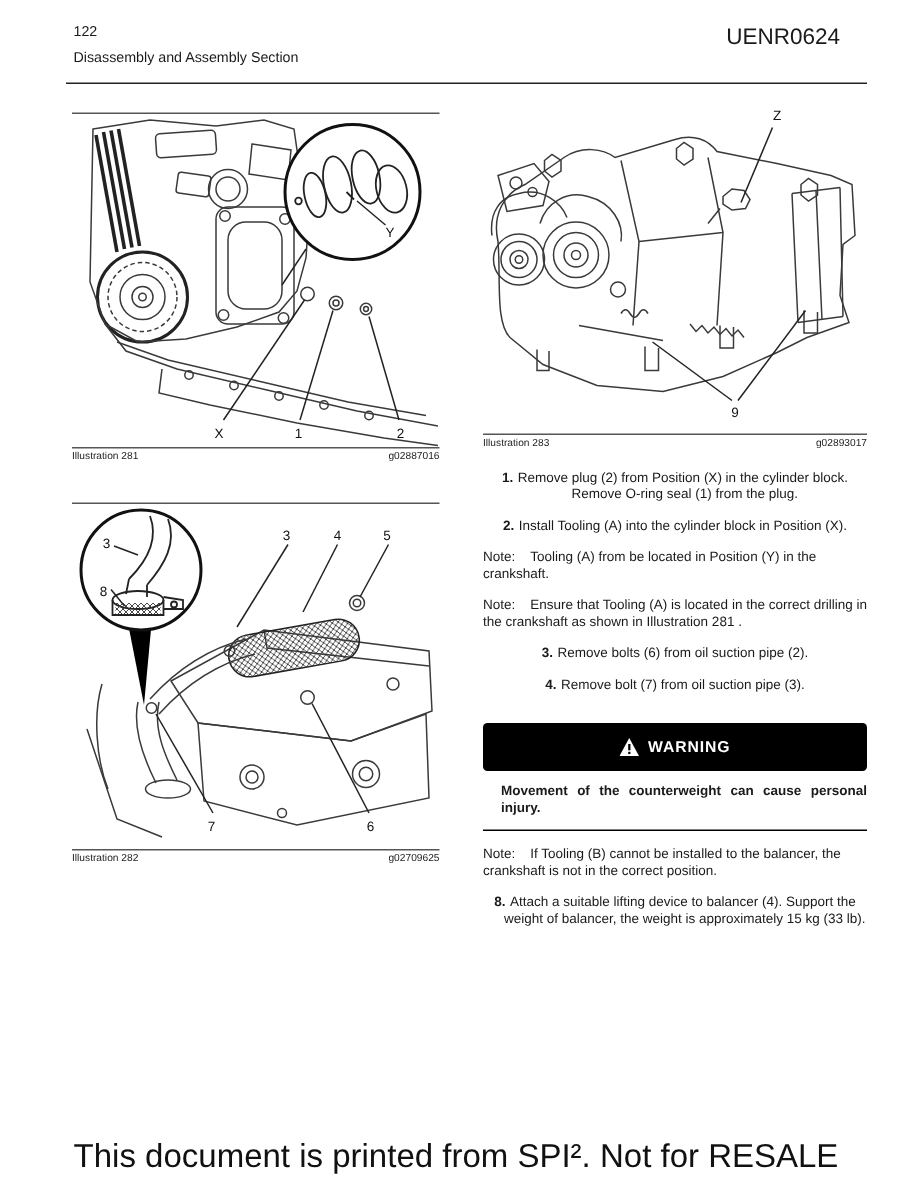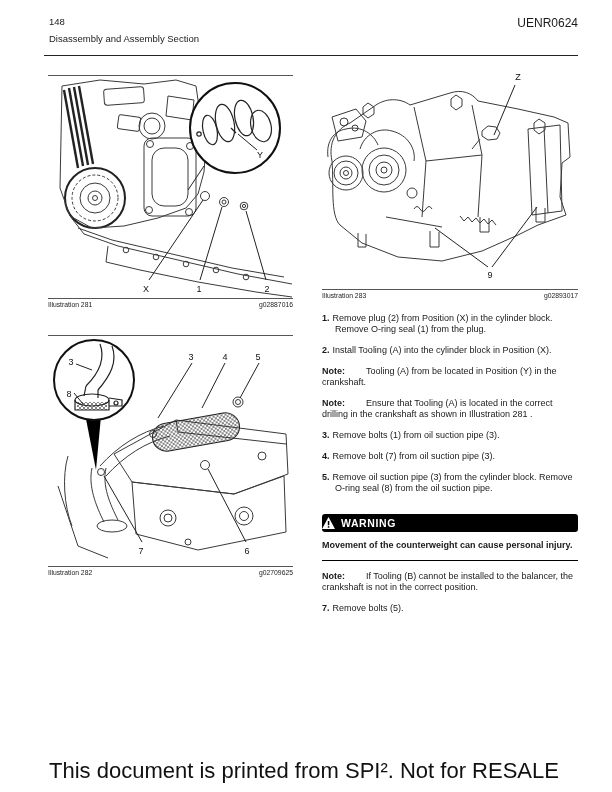--- a/index.html
+++ b/index.html
@@ -2,60 +2,60 @@
 <html><head>
 <meta charset="utf-8">
 <style>
   html,body { margin:0; padding:0; background:#ffffff; }
   .page {
     position:relative; width:612px; height:792px; background:#fff;
     font-family:"Liberation Sans", sans-serif; color:#1a1a1a; overflow:hidden;
   }
   
   .hdr-page    { position:absolute; top:16px; left:49px;  font-size:9.5px; }
-  .hdr-doc     { position:absolute; top:16px; right:34px; font-size:12px; }
+  .hdr-doc     { position:absolute; top:16px; right:52px; font-size:15px; }
   .hdr-section { position:absolute; top:33px; left:49px;  font-size:9.5px;text-align:center; }
   .hdr-rule    { position:absolute; top:55px; left:44px; width:534px;
                  border:0; border-top:1.6px solid #222; margin:0; }
   
   .col-left  { position:absolute; left:48px;  top:65px; width:245px; }
   .col-right { position:absolute; left:322px; top:65px; width:256px; }
   
   .fig-rule-top { border:0; border-top:1px solid #555; margin:10px 0 0 0; }
   .fig-svg { display:block; }
   .fig-caption { display:flex; justify-content:space-between;
                  border-top:1px solid #555; padding-top:2px;
                  font-size:6.8px; color:#222; }
   .fig-gap { height:27px; }
   svg text { font-family:"Liberation Sans", sans-serif; font-size:9px; fill:#111; }
   
   .step { margin:10px 0 0 0; padding-left:13px; text-indent:-13px;
-          font-size:9px; line-height:11px; }
+          font-size:9px; line-height:11px;text-align:center; }
   .step.first { margin-top:14px; }
   .step-num { font-weight:bold; margin-right:3px; }
   .note { margin:10px 0 0 0; font-size:9px; line-height:11px; }
-  .note-label { font-weight:bold; margin-right:21px; }
-  
-  .warning-box { margin-top:20px; height:18px; background:#000; color:#fff;
+  .note-label { font-weight:normal; margin-right:10px; }
+  
+  .warning-box { margin-top:20px; height:32px; background:#000; color:#fff;
                  border-radius:3px; display:flex; align-items:center;
-                 gap:6px; font-weight:bold;
+                 justify-content:center; gap:6px; font-weight:bold;
                  font-size:10.5px; letter-spacing:0.6px; }
   .warning-text { margin-top:8px; font-weight:bold; font-size:9px;
-                  line-height:11px; text-align:justify; }
+                  line-height:11px; text-align:justify;margin-left:12px; }
   .warning-rule { border:0; border-top:1.4px solid #000; margin:5px 0 0 0; }
   
   .footer { position:absolute; top:758px; left:0; width:608px;
             text-align:center; font-size:22px; color:#111; white-space:nowrap; }
 </style>
 </head>
 <body>
 
 <div class="page">
 
-  <div class="hdr-page">148</div>
+  <div class="hdr-page">122</div>
   <div class="hdr-doc">UENR0624</div>
   <div class="hdr-section">Disassembly and Assembly Section</div>
   <hr class="hdr-rule">
 
   <div class="col-left">
 
     <div>
       <hr class="fig-rule-top">
       <svg class="fig-svg" viewBox="0 0 244 222" width="244" height="222" xmlns="http://www.w3.org/2000/svg">
         <g fill="none" stroke="#3a3a3a" stroke-width="1">
@@ -278,34 +278,33 @@
       <div class="fig-caption">
         <span>Illustration 283</span>
         <span>g02893017</span>
       </div>
     </div>
 
     <p class="step first"><b class="step-num">1.</b><span>Remove plug (2) from Position (X) in the cylinder block. Remove O-ring seal (1) from the plug.</span></p>
     <p class="step"><b class="step-num">2.</b><span>Install Tooling (A) into the cylinder block in Position (X).</span></p>
     <p class="note"><b class="note-label">Note:</b><span>Tooling (A) from be located in Position (Y) in the crankshaft.</span></p>
     <p class="note"><b class="note-label">Note:</b><span>Ensure that Tooling (A) is located in the correct drilling in the crankshaft as shown in Illustration 281 .</span></p>
-    <p class="step"><b class="step-num">3.</b><span>Remove bolts (1) from oil suction pipe (3).</span></p>
+    <p class="step"><b class="step-num">3.</b><span>Remove bolts (6) from oil suction pipe (2).</span></p>
     <p class="step"><b class="step-num">4.</b><span>Remove bolt (7) from oil suction pipe (3).</span></p>
-    <p class="step"><b class="step-num">5.</b><span>Remove oil suction pipe (3) from the cylinder block. Remove O-ring seal (8) from the oil suction pipe.</span></p>
 
     <div class="warning-box">
       <svg width="13" height="12" viewBox="0 0 13 12">
         <path d="M6.5,0 L13,12 L0,12 Z" fill="#fff"></path>
         <rect x="5.8" y="4" width="1.5" height="4.2" fill="#000"></rect>
         <rect x="5.8" y="9.2" width="1.5" height="1.5" fill="#000"></rect>
       </svg>
       <span>WARNING</span>
     </div>
     <p class="warning-text">Movement of the counterweight can cause personal injury.</p>
     <hr class="warning-rule">
 
     <p class="note"><b class="note-label">Note:</b><span>If Tooling (B) cannot be installed to the balancer, the crankshaft is not in the correct position.</span></p>
-    <p class="step"><b class="step-num">7.</b><span>Remove bolts (5).</span></p>
+    <p class="step"><b class="step-num">8.</b><span>Attach a suitable lifting device to balancer (4). Support the weight of balancer, the weight is approximately 15 kg  (33 lb).</span></p>
   </div>
 
   <div class="footer">This document is printed from SPI². Not for RESALE</div>
 
 </div>
 
 </body></html>

